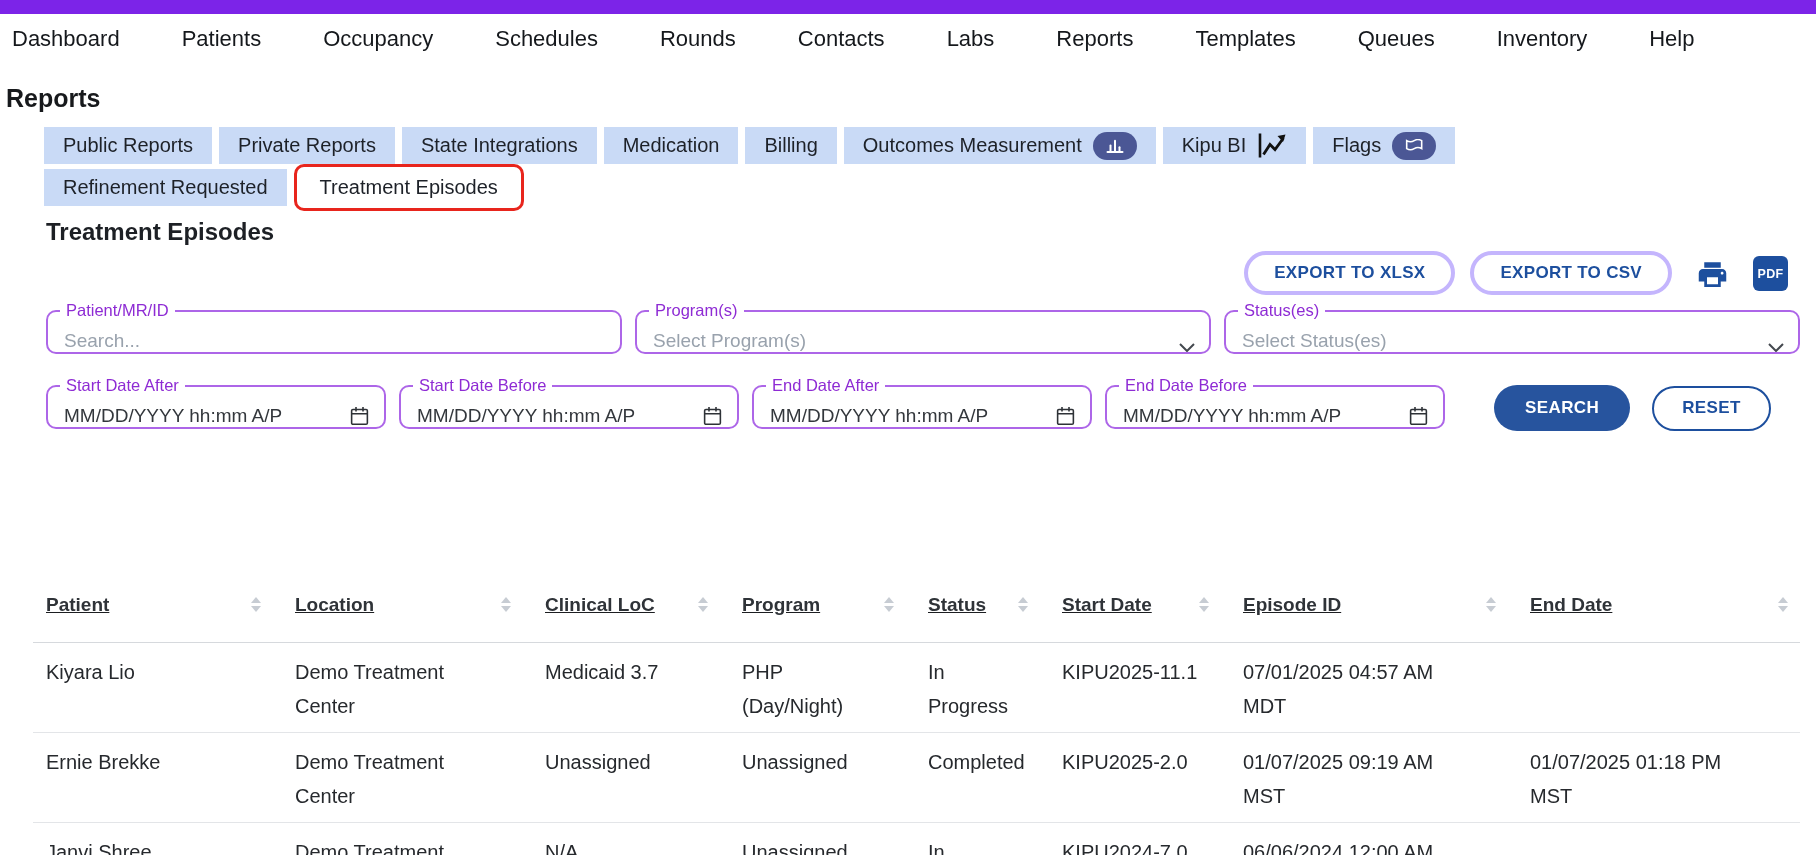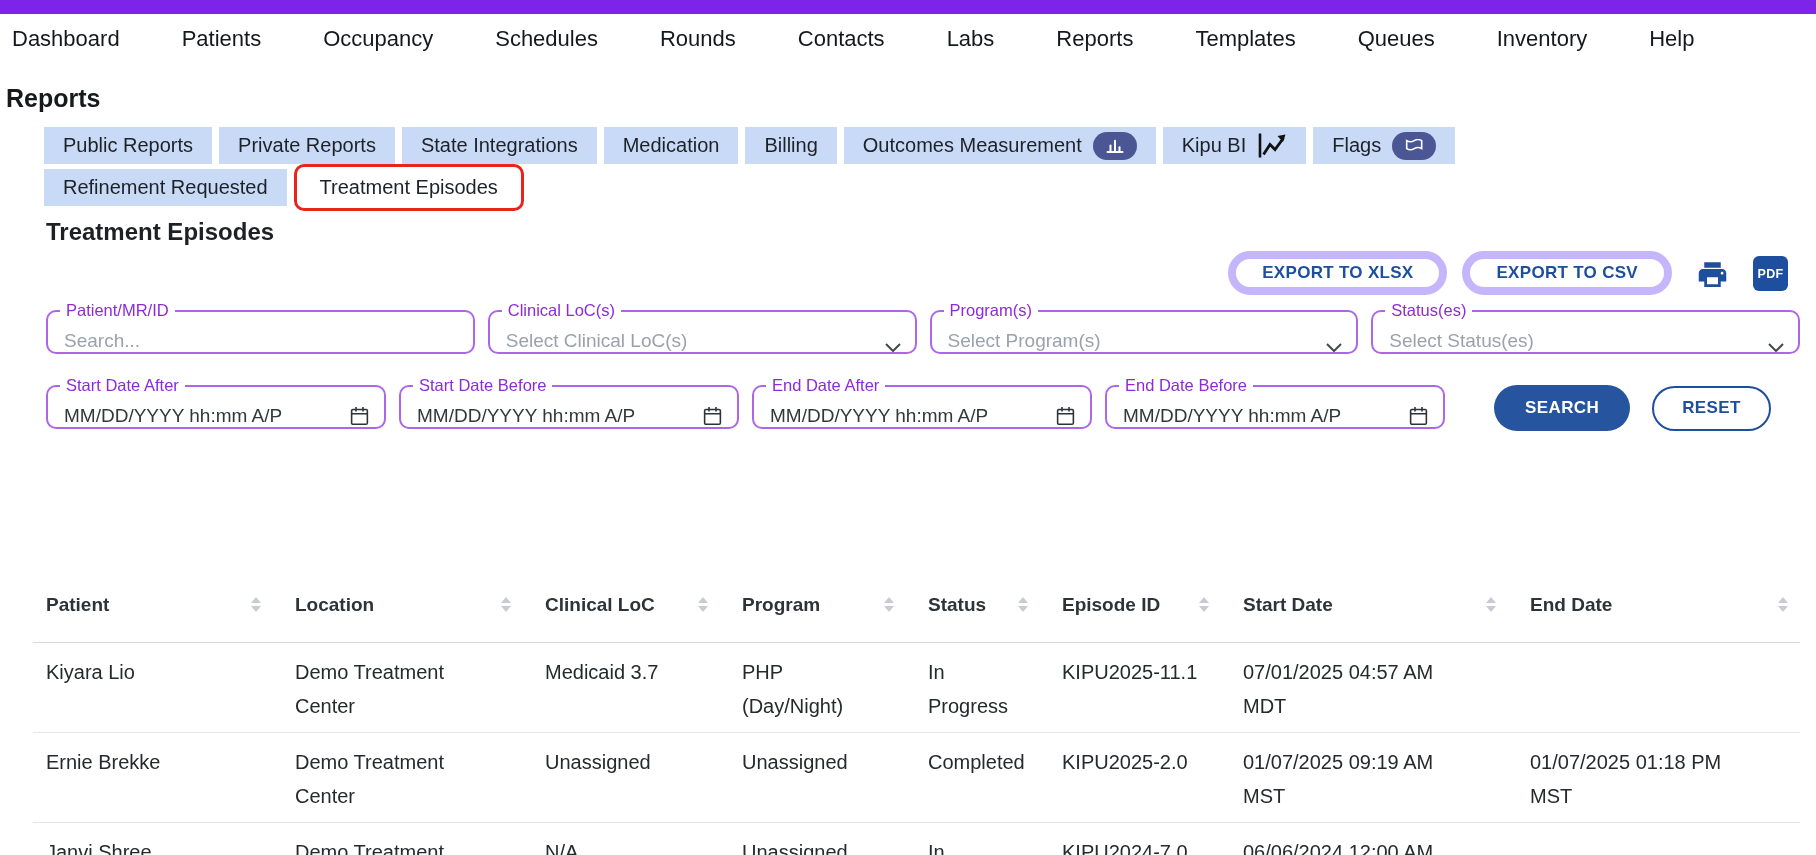--- a/index.html
+++ b/index.html
@@ -39,21 +39,21 @@
     display: inline-flex; align-items: center; justify-content: center;
     height: 28px; padding: 0 13px; border-radius: 14px; background: #4b5795;
   }
   .bi-icon { display: inline-flex; align-items: center; }
 
   
   .page-header { display: flex; justify-content: space-between; margin: 10px 28px 0 46px; height: 82px; }
   .page-title { font-size: 24px; font-weight: 700; color: #1d2025; padding-top: 2px; }
   .header-actions { display: flex; align-items: flex-end; gap: 15px; padding-bottom: 3px; }
   .btn-outline-pill {
-    height: 44px; padding: 0 26px; border: 8px solid #c4b5fd; border-radius: 22px;
+    height: 44px; padding: 0 26px; border: 4px solid #c4b5fd; border-radius: 22px;
     background: #fff; color: #1d4f9e; font-weight: 700; font-size: 17px; letter-spacing: .3px;
     display: inline-flex; align-items: center;
   }
   .icon-btn { display: inline-flex; align-items: center; justify-content: center; margin: 0 0 4px 8px; }
   .pdf-badge {
     width: 35px; height: 35px; border-radius: 6px; background: #1d4f9e;
     color: #fff; font-size: 12.5px; font-weight: 800; letter-spacing: .3px;
     display: inline-flex; align-items: center; justify-content: center;
   }
 
@@ -81,21 +81,21 @@
   }
   .btn-reset {
     height: 45px; padding: 0 28px; border-radius: 23px; background: #fff;
     border: 2px solid #1d4f9e; color: #1d4f9e; font-size: 17px; font-weight: 700; letter-spacing: .4px;
     display: inline-flex; align-items: center;
   }
 
   
   .table-wrap { margin: 136px 16px 0 33px; width: 1767px; }
   .thead, .tr { display: grid; grid-template-columns: 262px 250px 197px 186px 134px 181px 287px 270px; }
-  .thead { height: 76px; border-bottom: 1px solid #d6d9dd; }
+  .thead { height: 76px; border-bottom: 1px solid #d6d9dd; text-decoration: underline; }
   .th {
     display: flex; align-items: center; justify-content: space-between;
     font-size: 19px; font-weight: 700; color: #2f3338; padding-right: 34px; cursor: pointer;
   }
   .th:first-child { padding-left: 13px; }
   .th:last-child { padding-right: 12px; }
   .tr { height: 90px; border-bottom: 1px solid #e3e5e8; }
   .td {
     padding-top: 12px; font-size: 20px; line-height: 34px; color: #26292d;
     white-space: pre-line; overflow: hidden;
@@ -200,29 +200,20 @@
   </div>
 </div>
 
 <div class="filters">
   <div class="filter-row">
     <div class="field">
       <span class="field-label">Patient/MR/ID</span>
       <span class="placeholder">Search...</span>
     </div>
     <div class="field">
-      <span class="field-label">Clinical LoC(s)</span>
-      <span class="placeholder">Select Clinical LoC(s)</span>
-      <span class="chev">
-          <svg width="16" height="9" viewBox="0 0 16 9">
-            <path d="M1 1l7 7 7-7" fill="none" stroke="#44494f" stroke-width="2"></path>
-          </svg>
-        </span>
-    </div>
-    <div class="field">
       <span class="field-label">Program(s)</span>
       <span class="placeholder">Select Program(s)</span>
       <span class="chev">
           <svg width="16" height="9" viewBox="0 0 16 9">
             <path d="M1 1l7 7 7-7" fill="none" stroke="#44494f" stroke-width="2"></path>
           </svg>
         </span>
     </div>
     <div class="field">
       <span class="field-label">Status(es)</span>
@@ -313,28 +304,28 @@
         </span>
       </div>
     <div class="th">
         <span>Status</span>
         <span class="sort">
           <i class="up"></i>
           <i class="down"></i>
         </span>
       </div>
     <div class="th">
+        <span>Start Date</span>
+        <span class="sort">
+          <i class="up"></i>
+          <i class="down"></i>
+        </span>
+      </div>
+    <div class="th">
         <span>Episode ID</span>
-        <span class="sort">
-          <i class="up"></i>
-          <i class="down"></i>
-        </span>
-      </div>
-    <div class="th">
-        <span>Start Date</span>
         <span class="sort">
           <i class="up"></i>
           <i class="down"></i>
         </span>
       </div>
     <div class="th">
         <span>End Date</span>
         <span class="sort">
           <i class="up"></i>
           <i class="down"></i>

